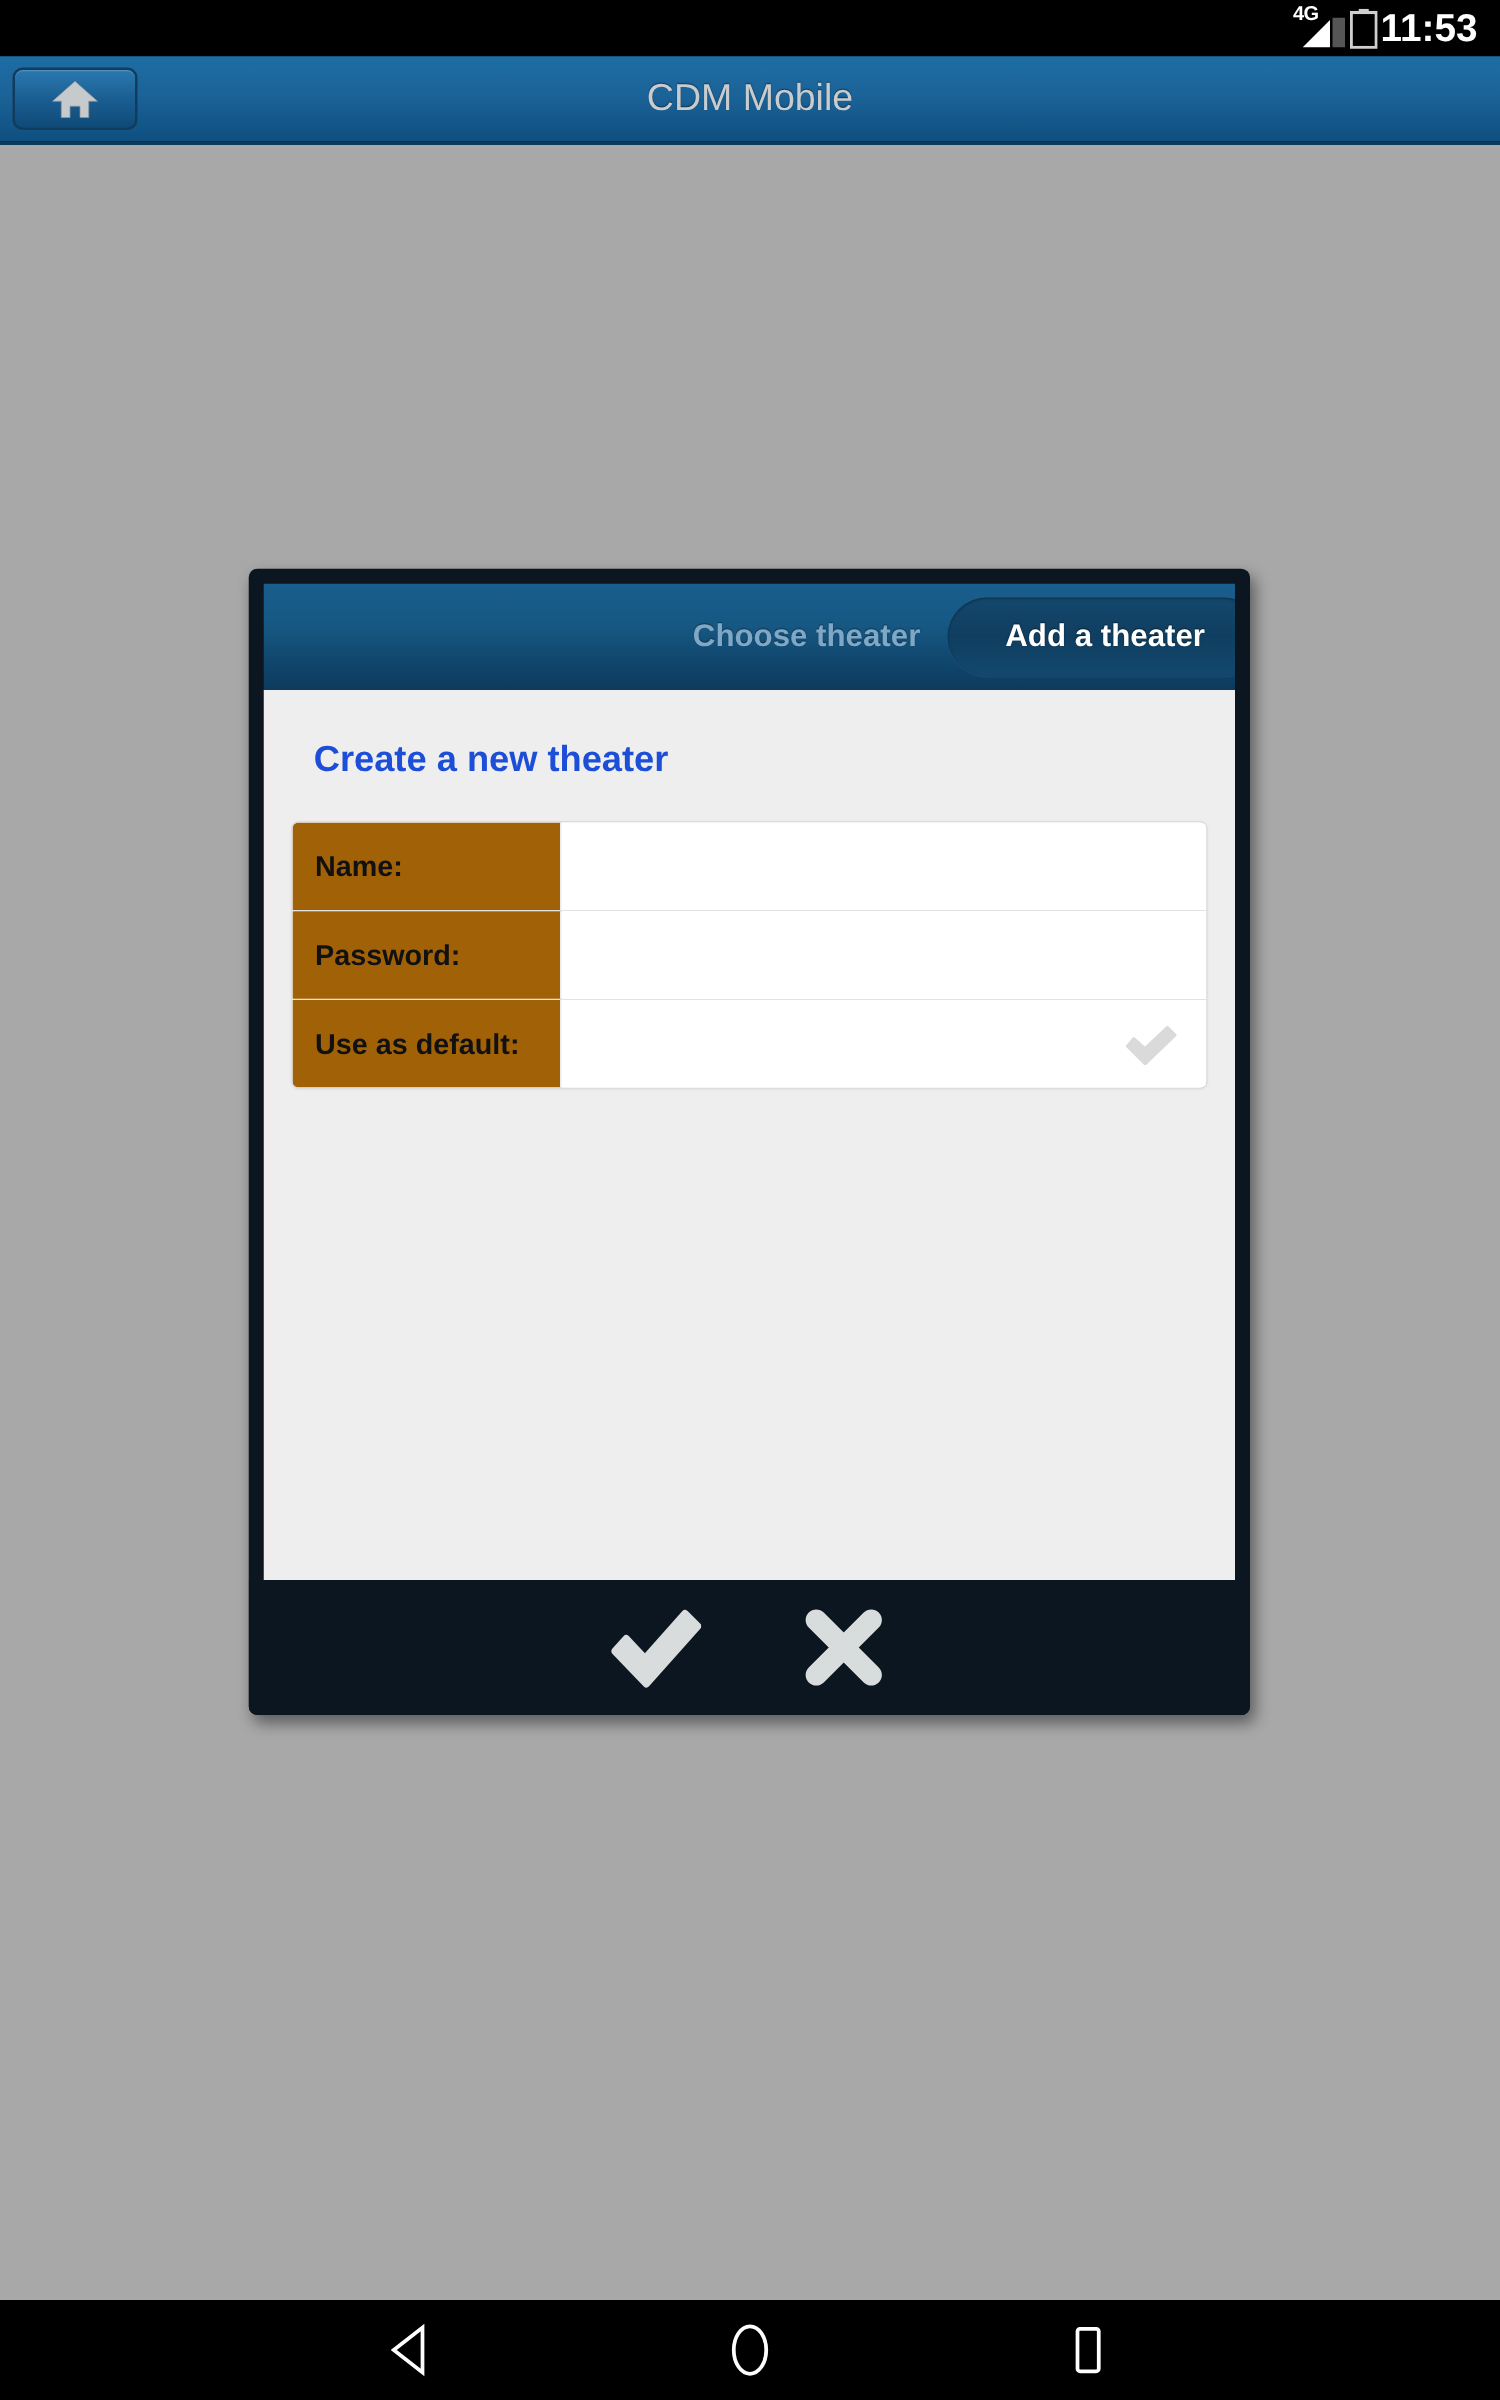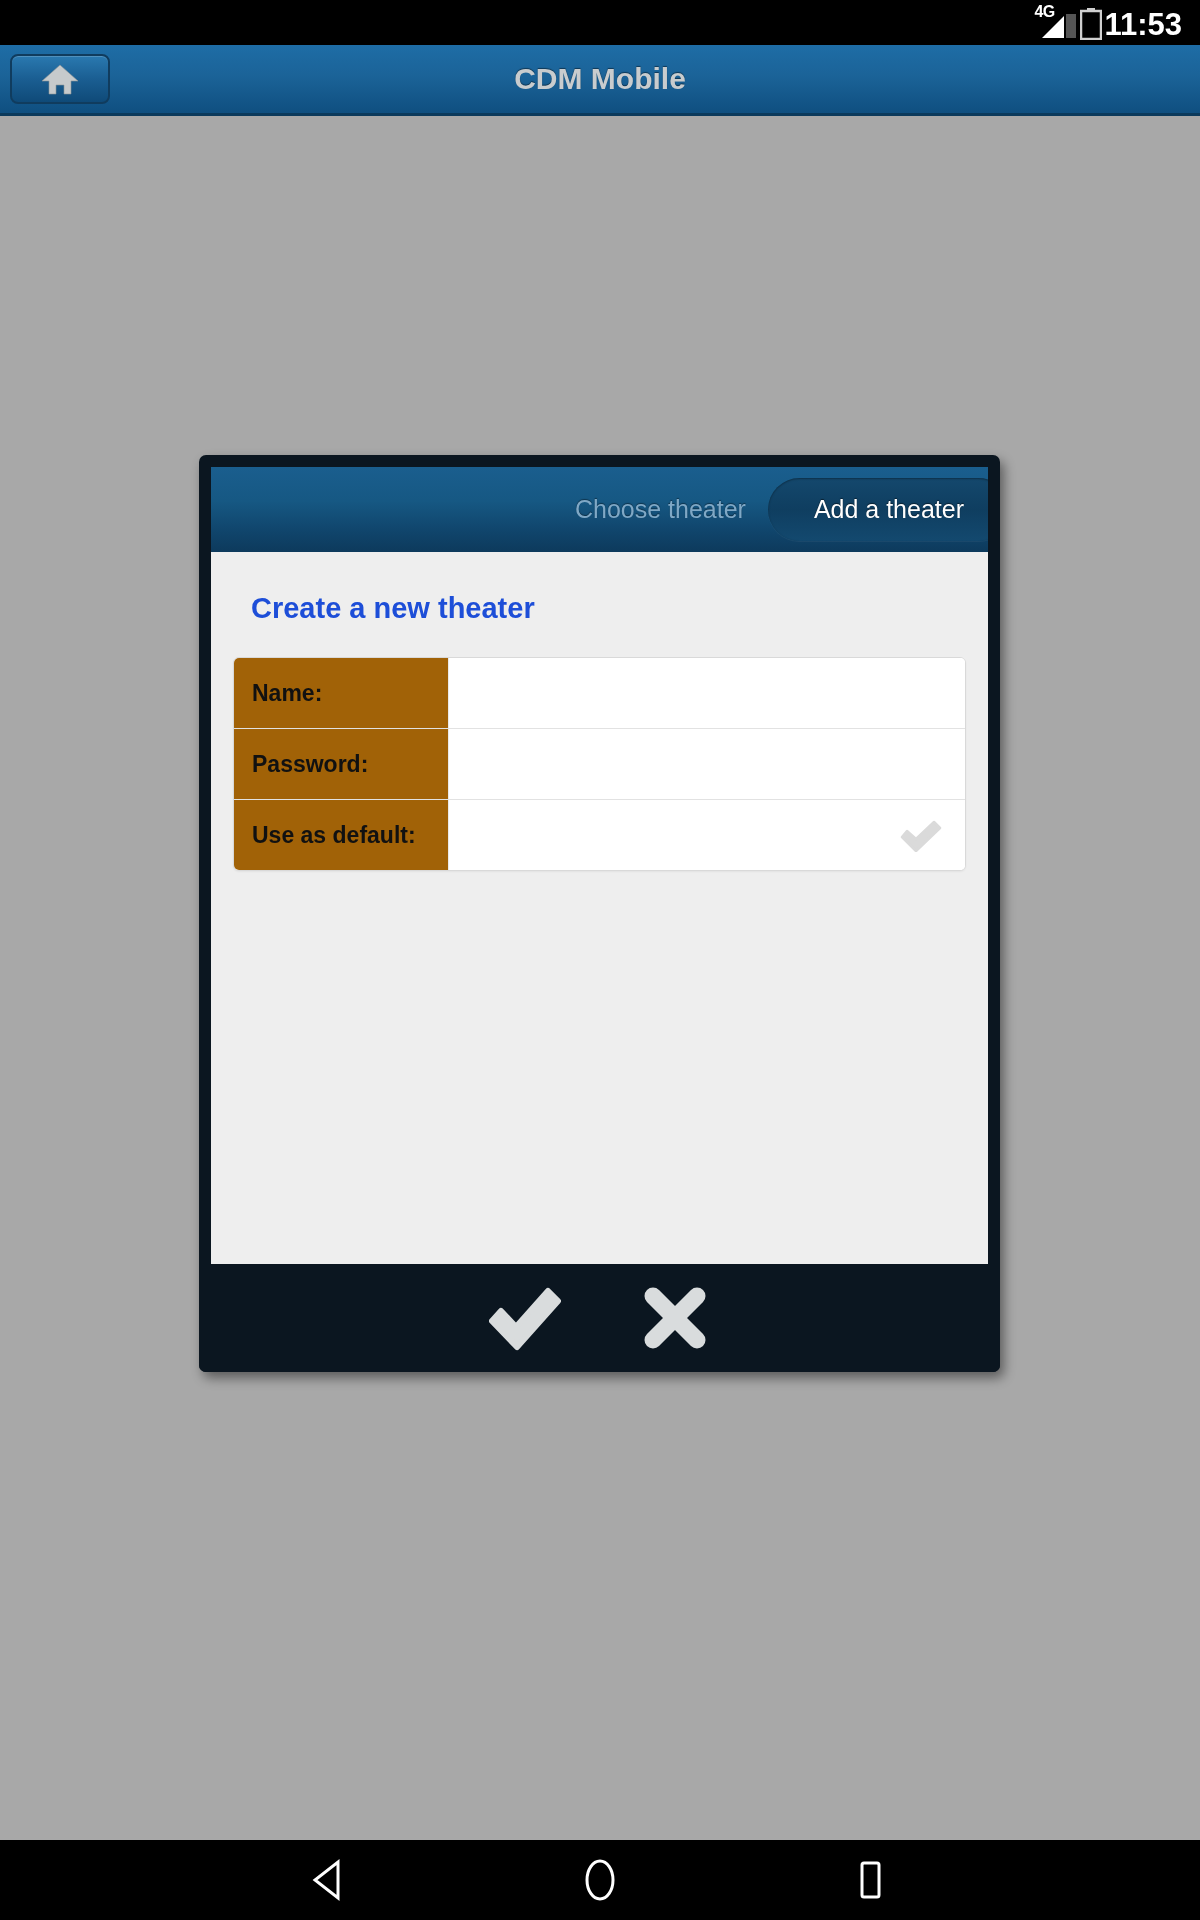--- a/index.html
+++ b/index.html
@@ -20,21 +20,21 @@
     height: 45px;
     background: #000000;
     display: flex;
     align-items: center;
     justify-content: flex-end;
     padding-right: 18px;
     box-sizing: border-box;
   }
   .status-right {
     display: flex;
-    align-items: flex-end;
+    align-items: center;
   }
   .signal-wrap {
     position: relative;
     width: 46px;
     height: 34px;
   }
   .signal-4g {
     position: absolute;
     top: -2px;
     left: 0px;
@@ -87,21 +87,21 @@
     display: flex;
     align-items: center;
     justify-content: center;
     box-shadow: inset 0 1px 0 rgba(255,255,255,0.18);
   }
   .app-title {
     width: 100%;
     text-align: center;
     color: #c8ccce;
     font-size: 30px;
-    font-weight: bold;
+    font-weight: normal;
     text-shadow: 0 -1px 1px rgba(0,0,0,0.45);
   }
 
   
   .page-bg {
     position: absolute;
     top: 116px;
     left: 0;
     width: 1200px;
     height: 1724px;
@@ -125,21 +125,21 @@
     height: 85px;
     background: linear-gradient(to bottom, #1a5e8e 0%, #165883 40%, #10456c 75%, #0d3a5c 100%);
     position: relative;
     display: flex;
     align-items: center;
     justify-content: flex-end;
     overflow: hidden;
   }
   .tab {
     font-size: 25px;
-    font-weight: normal;
+    font-weight: bold;
     white-space: nowrap;
   }
   .tab-inactive {
     color: #7fa8c6;
     text-shadow: 0 -1px 1px rgba(0,0,0,0.4);
     margin-right: 22px;
   }
   .tab-active {
     color: #ffffff;
     background: linear-gradient(to bottom, #14486d 0%, #0f3e60 50%, #13496f 100%);

